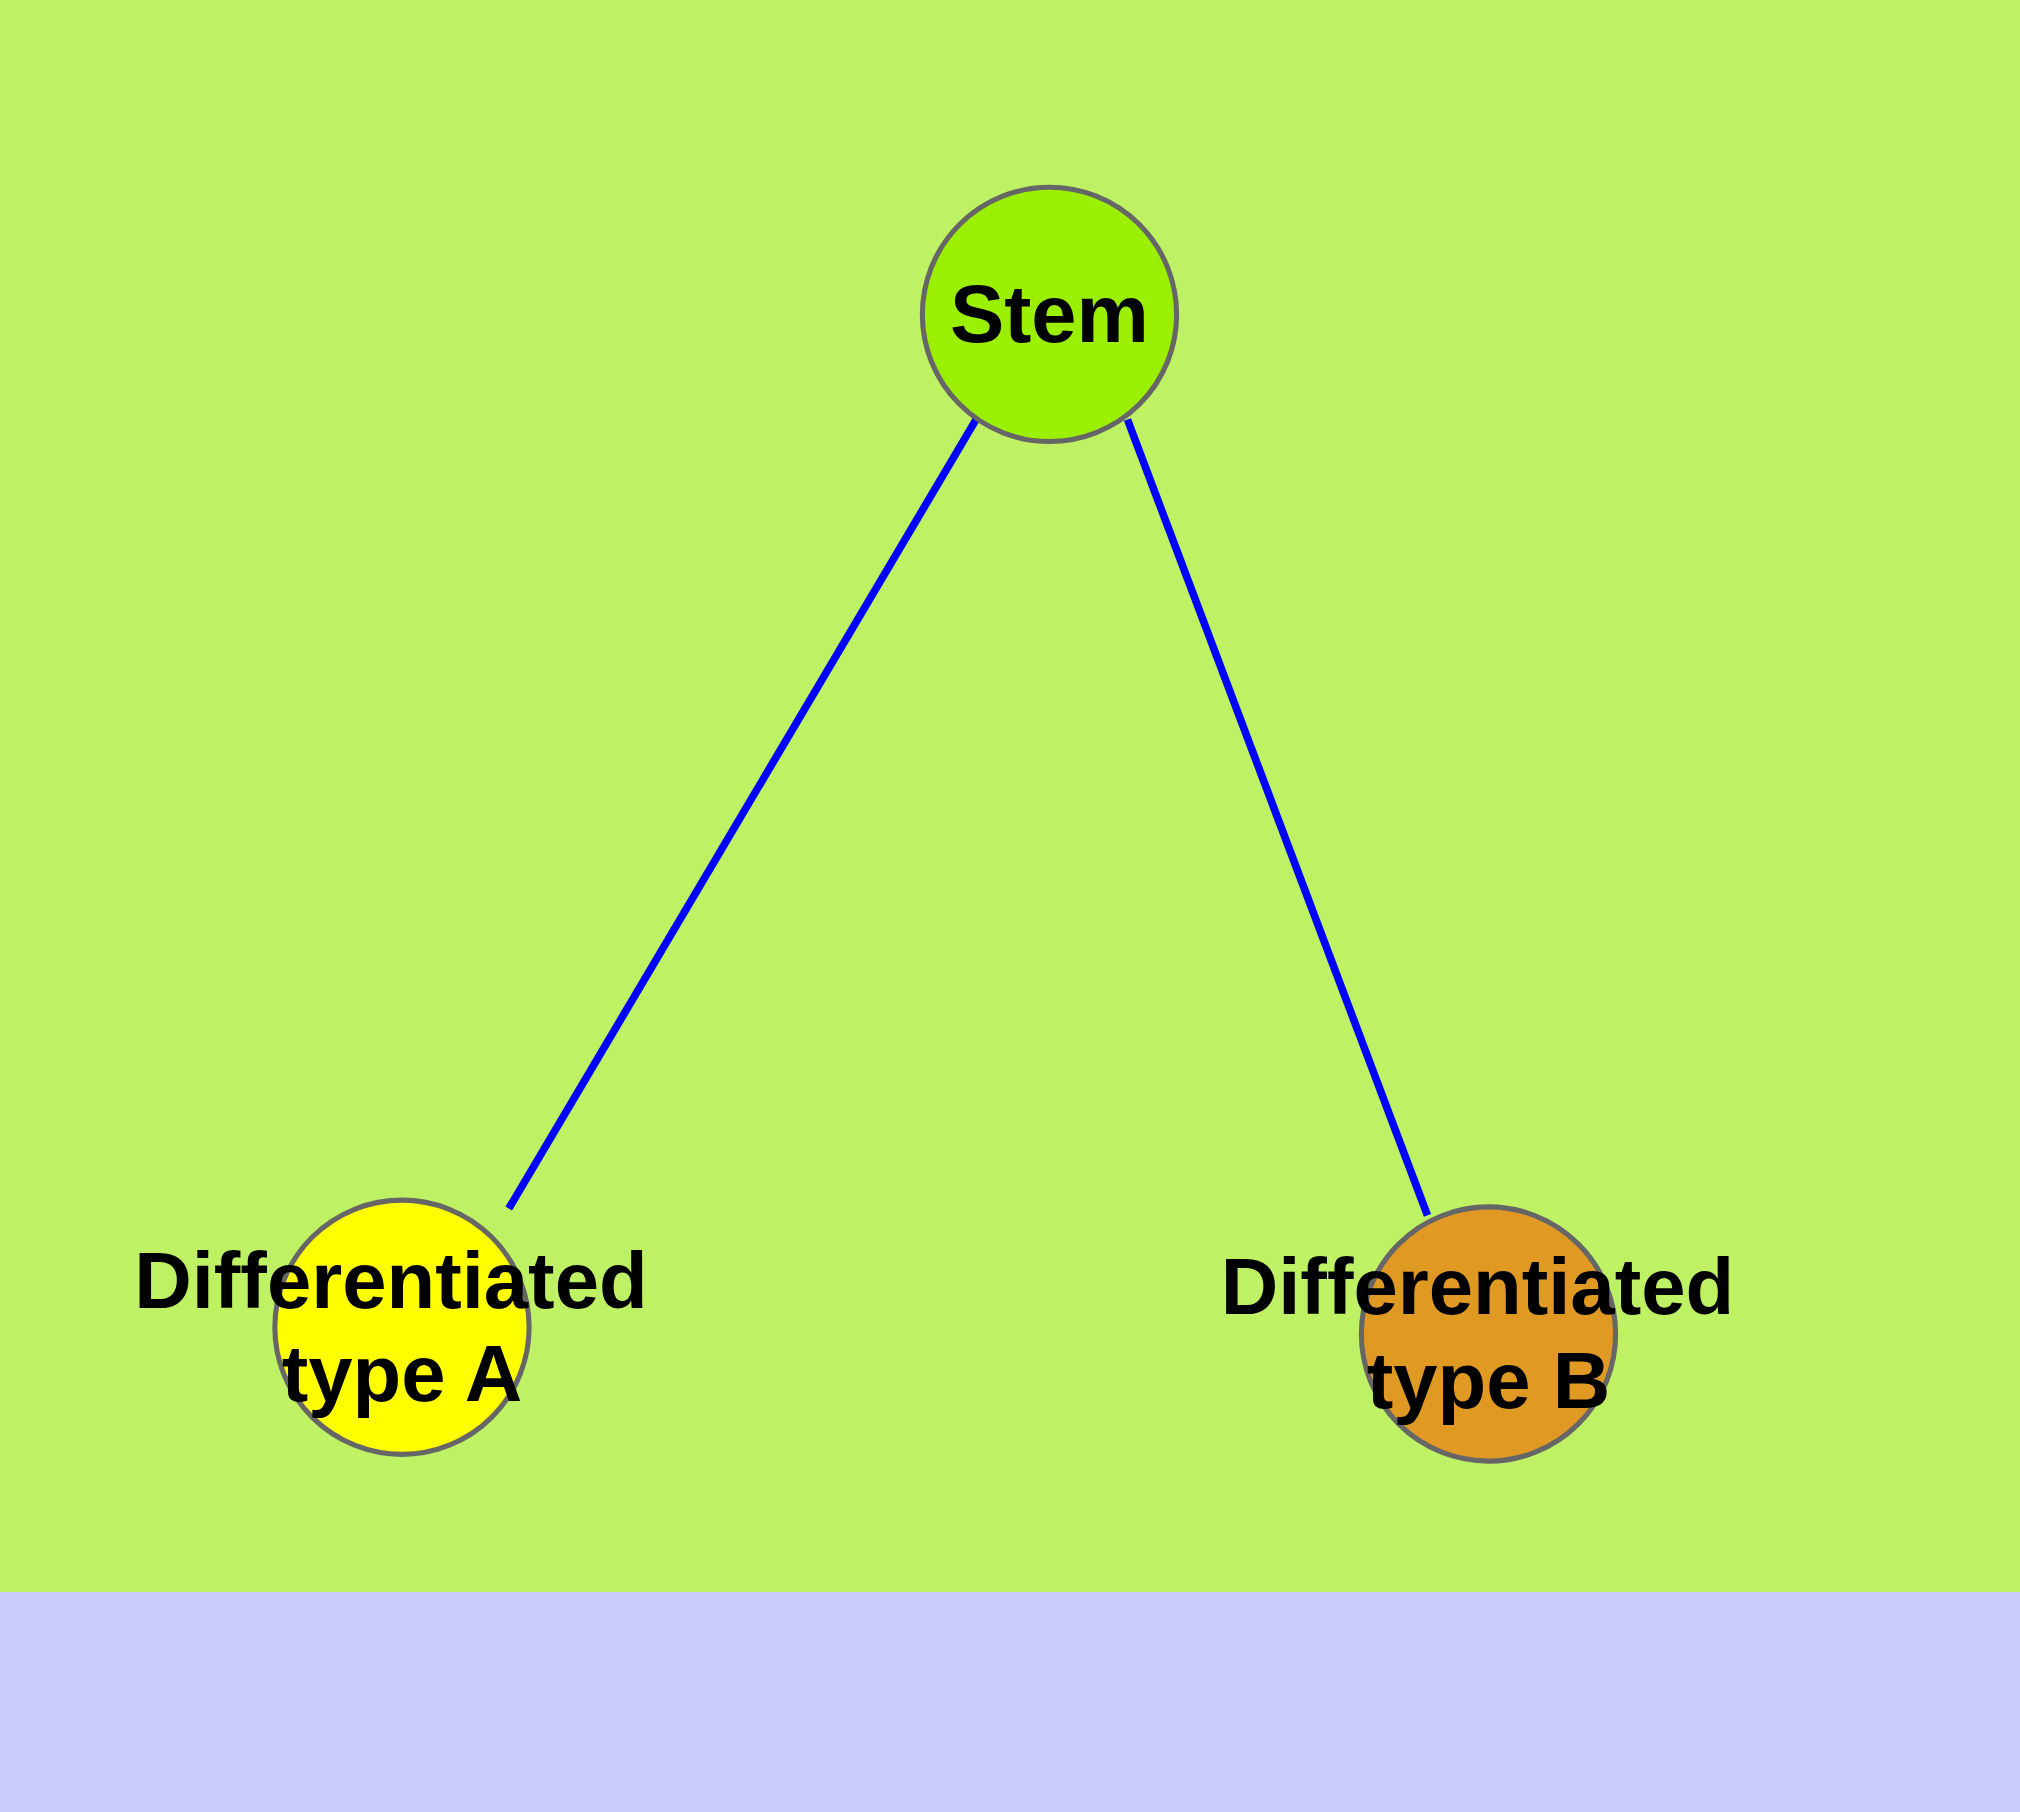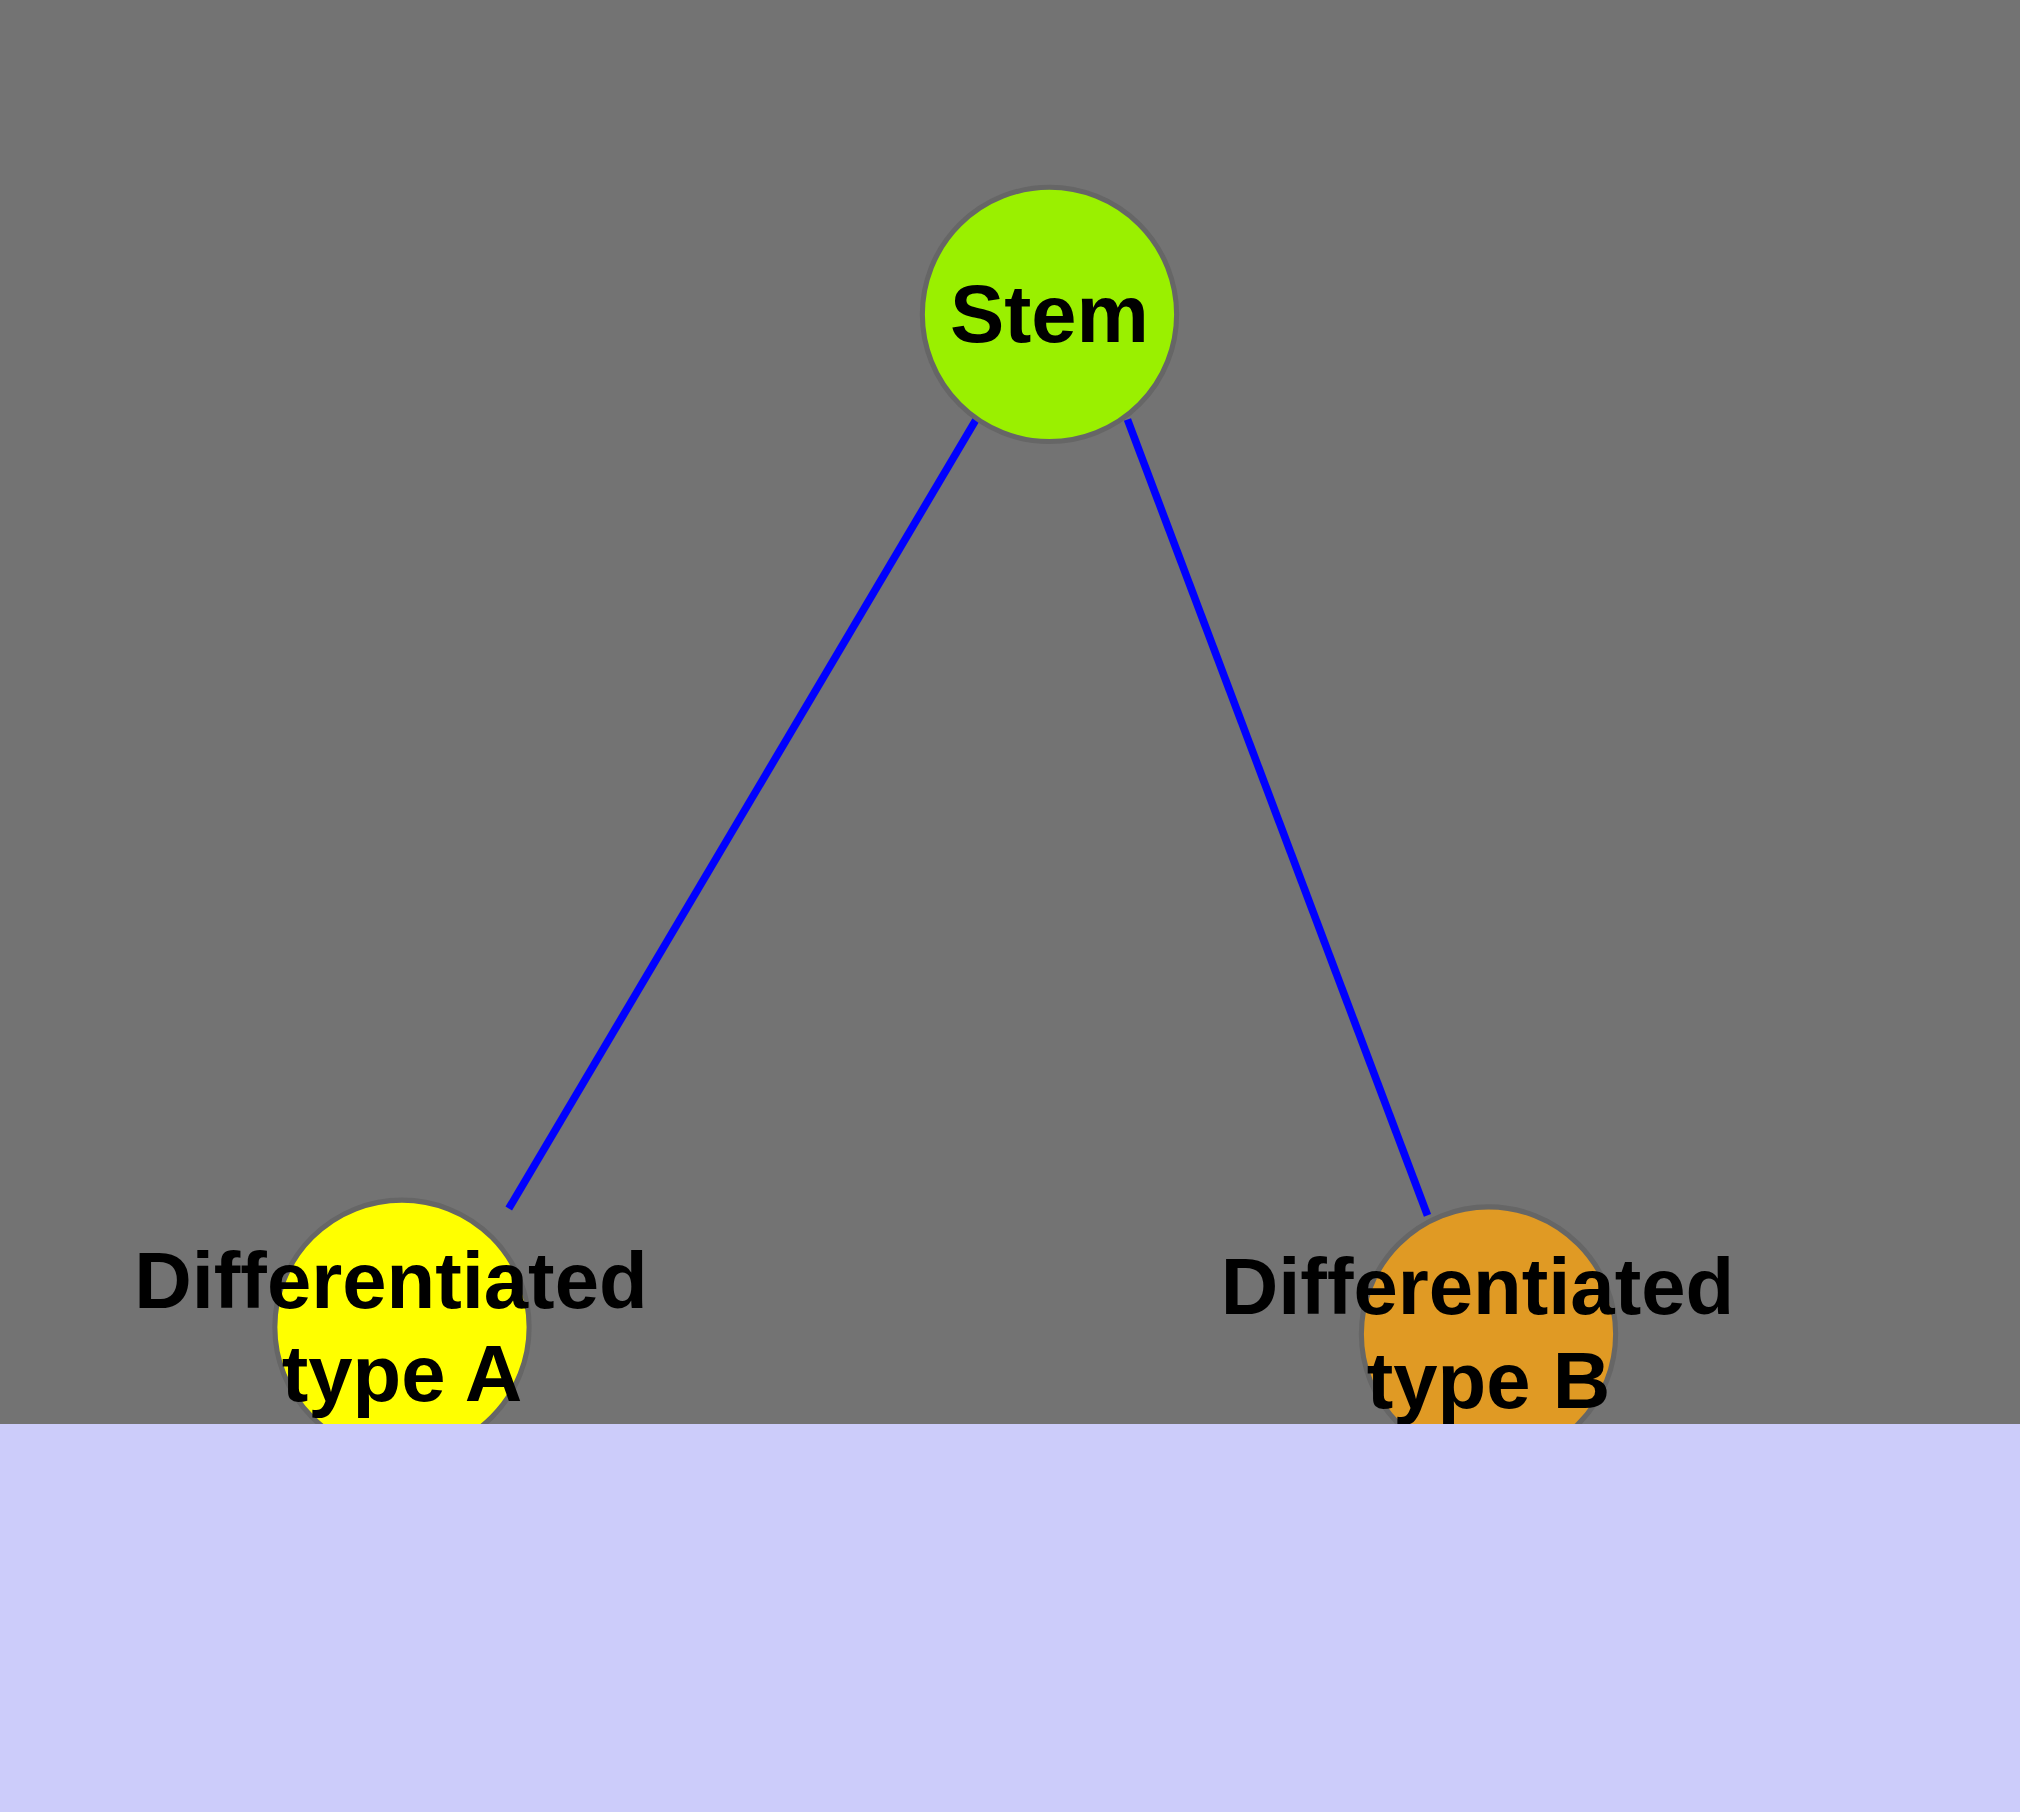--- a/index.html
+++ b/index.html
@@ -7,22 +7,22 @@
     margin: 0;
     padding: 0;
     background: #ccccfa;
   }
   body {
     font-family: "Liberation Sans", sans-serif;
   }
   #canvas {
     position: relative;
     width: 2021px;
-    height: 1424px;
-    background: #737373;
+    height: 1592px;
+    background: #bef264;
     overflow: hidden;
   }
   #graph-svg {
     position: absolute;
     left: 0;
     top: 0;
     width: 2021px;
     height: 1812px;
     display: block;
   }

